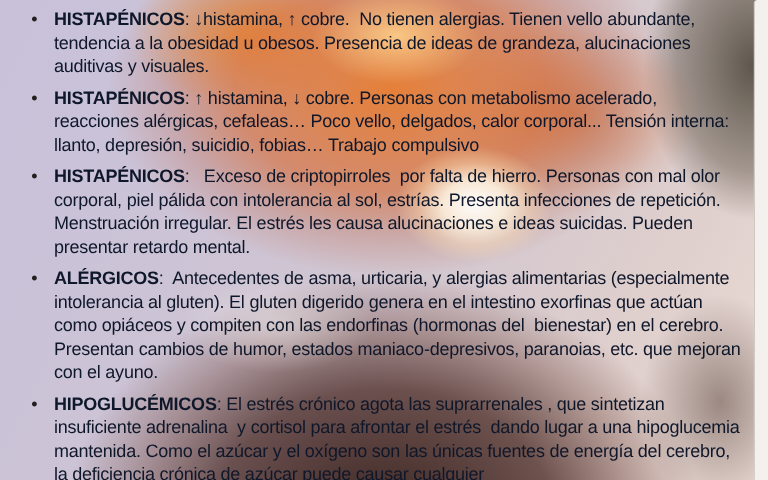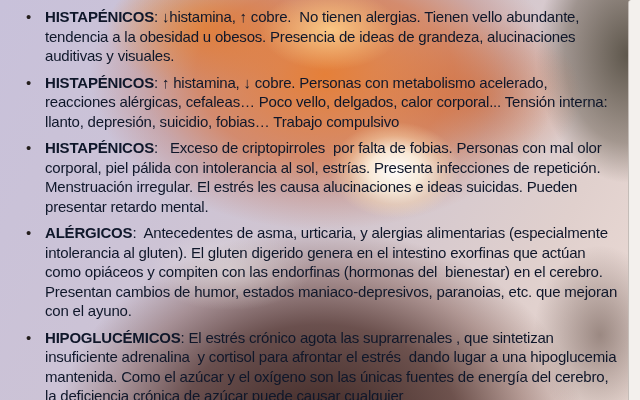--- a/index.html
+++ b/index.html
@@ -89,21 +89,21 @@
       <p class="bullet-text"><b>HISTAPÉNICOS</b><span>: ↓histamina, ↑ cobre.  No tienen alergias. Tienen vello abundante, tendencia a la obesidad u obesos. Presencia de ideas de grandeza, alucinaciones auditivas y visuales.</span></p>
     </div>
 
     <div class="bullet-item">
       <span class="bullet-dot">•</span>
       <p class="bullet-text"><b>HISTAPÉNICOS</b><span>: ↑ histamina, ↓ cobre. Personas con metabolismo acelerado, reacciones alérgicas, cefaleas… Poco vello, delgados, calor corporal... Tensión interna: llanto, depresión, suicidio, fobias… Trabajo compulsivo</span></p>
     </div>
 
     <div class="bullet-item">
       <span class="bullet-dot">•</span>
-      <p class="bullet-text"><b>HISTAPÉNICOS</b><span>:   Exceso de criptopirroles  por falta de fobias. Personas con mal olor corporal, piel pálida con intolerancia al sol, estrías. Presenta infecciones de repetición. Menstruación irregular. El estrés les causa alucinaciones e ideas suicidas. Pueden presentar retardo mental.</span></p>
+      <p class="bullet-text"><b>HISTAPÉNICOS</b><span>:   Exceso de criptopirroles  por falta de hierro. Personas con mal olor corporal, piel pálida con intolerancia al sol, estrías. Presenta infecciones de repetición. Menstruación irregular. El estrés les causa alucinaciones e ideas suicidas. Pueden presentar retardo mental.</span></p>
     </div>
 
     <div class="bullet-item">
       <span class="bullet-dot">•</span>
       <p class="bullet-text"><b>ALÉRGICOS</b><span>:  Antecedentes de asma, urticaria, y alergias alimentarias (especialmente intolerancia al gluten). El gluten digerido genera en el intestino exorfinas que actúan como opiáceos y compiten con las endorfinas (hormonas del  bienestar) en el cerebro. Presentan cambios de humor, estados maniaco-depresivos, paranoias, etc. que mejoran con el ayuno.</span></p>
     </div>
 
     <div class="bullet-item">
       <span class="bullet-dot">•</span>
       <p class="bullet-text"><b>HIPOGLUCÉMICOS</b><span>: El estrés crónico agota las suprarrenales , que sintetizan insuficiente adrenalina  y cortisol para afrontar el estrés  dando lugar a una hipoglucemia mantenida. Como el azúcar y el oxígeno son las únicas fuentes de energía del cerebro, la deficiencia crónica de azúcar puede causar cualquier</span></p>

